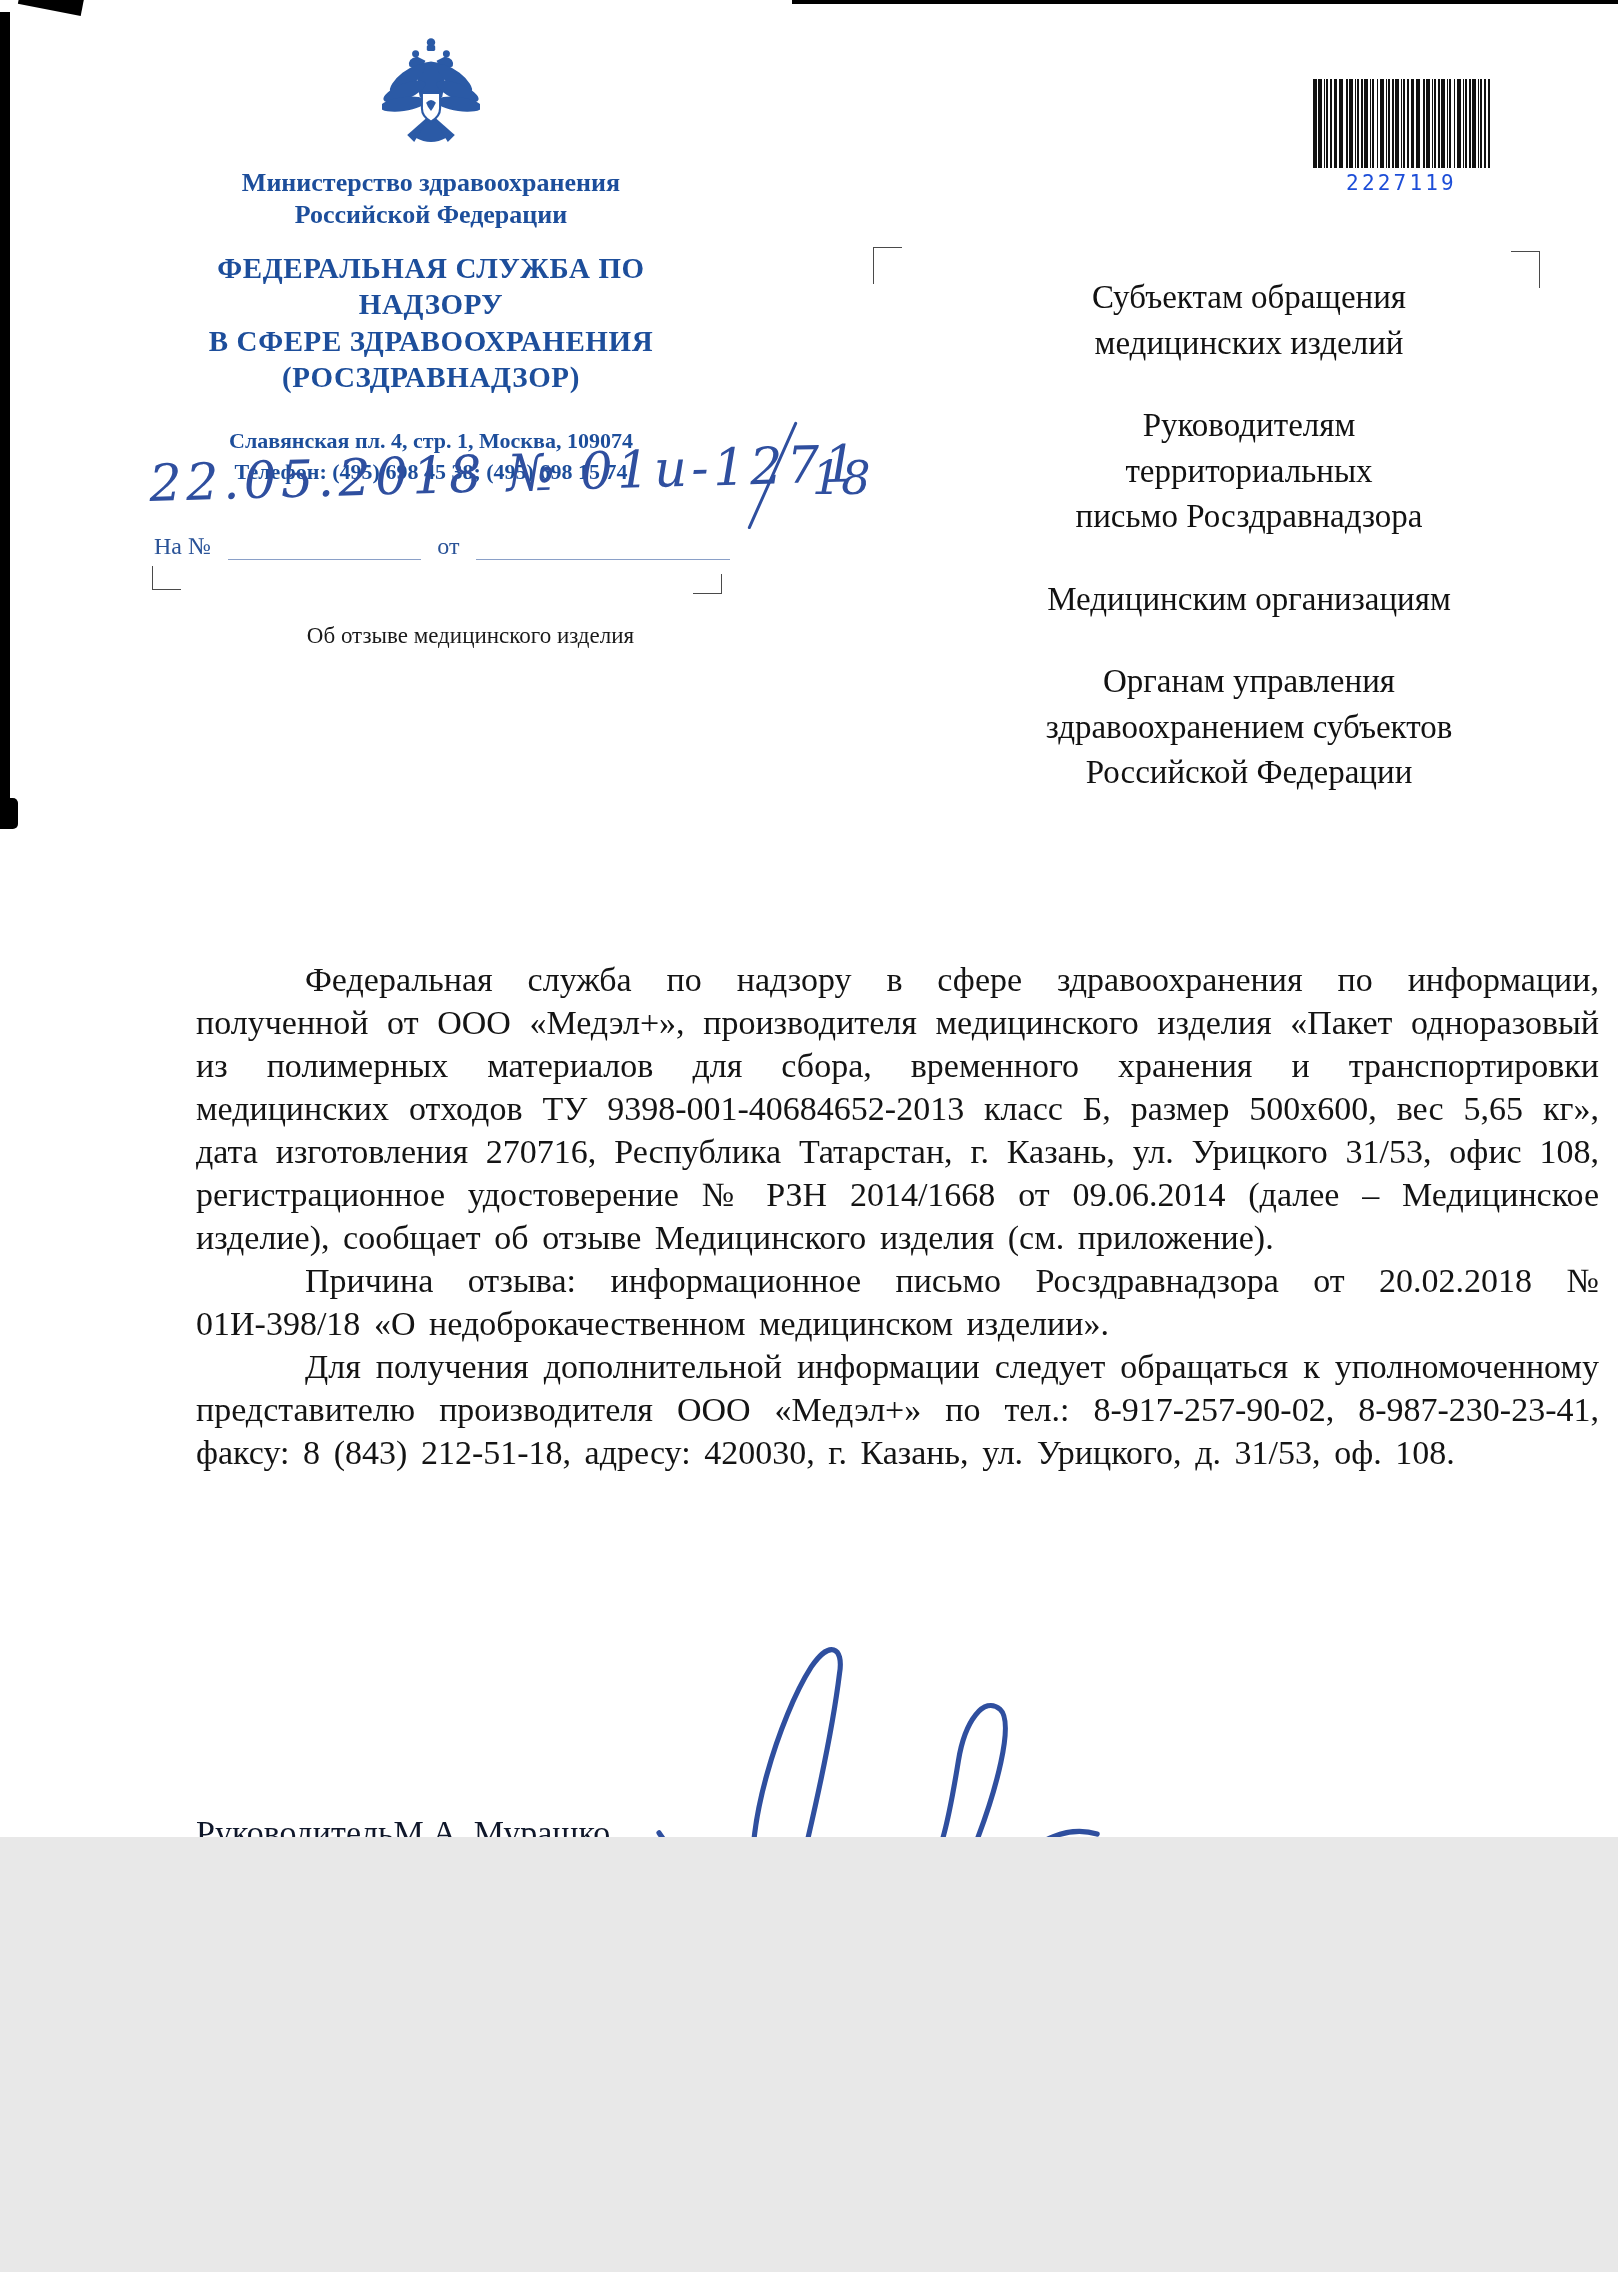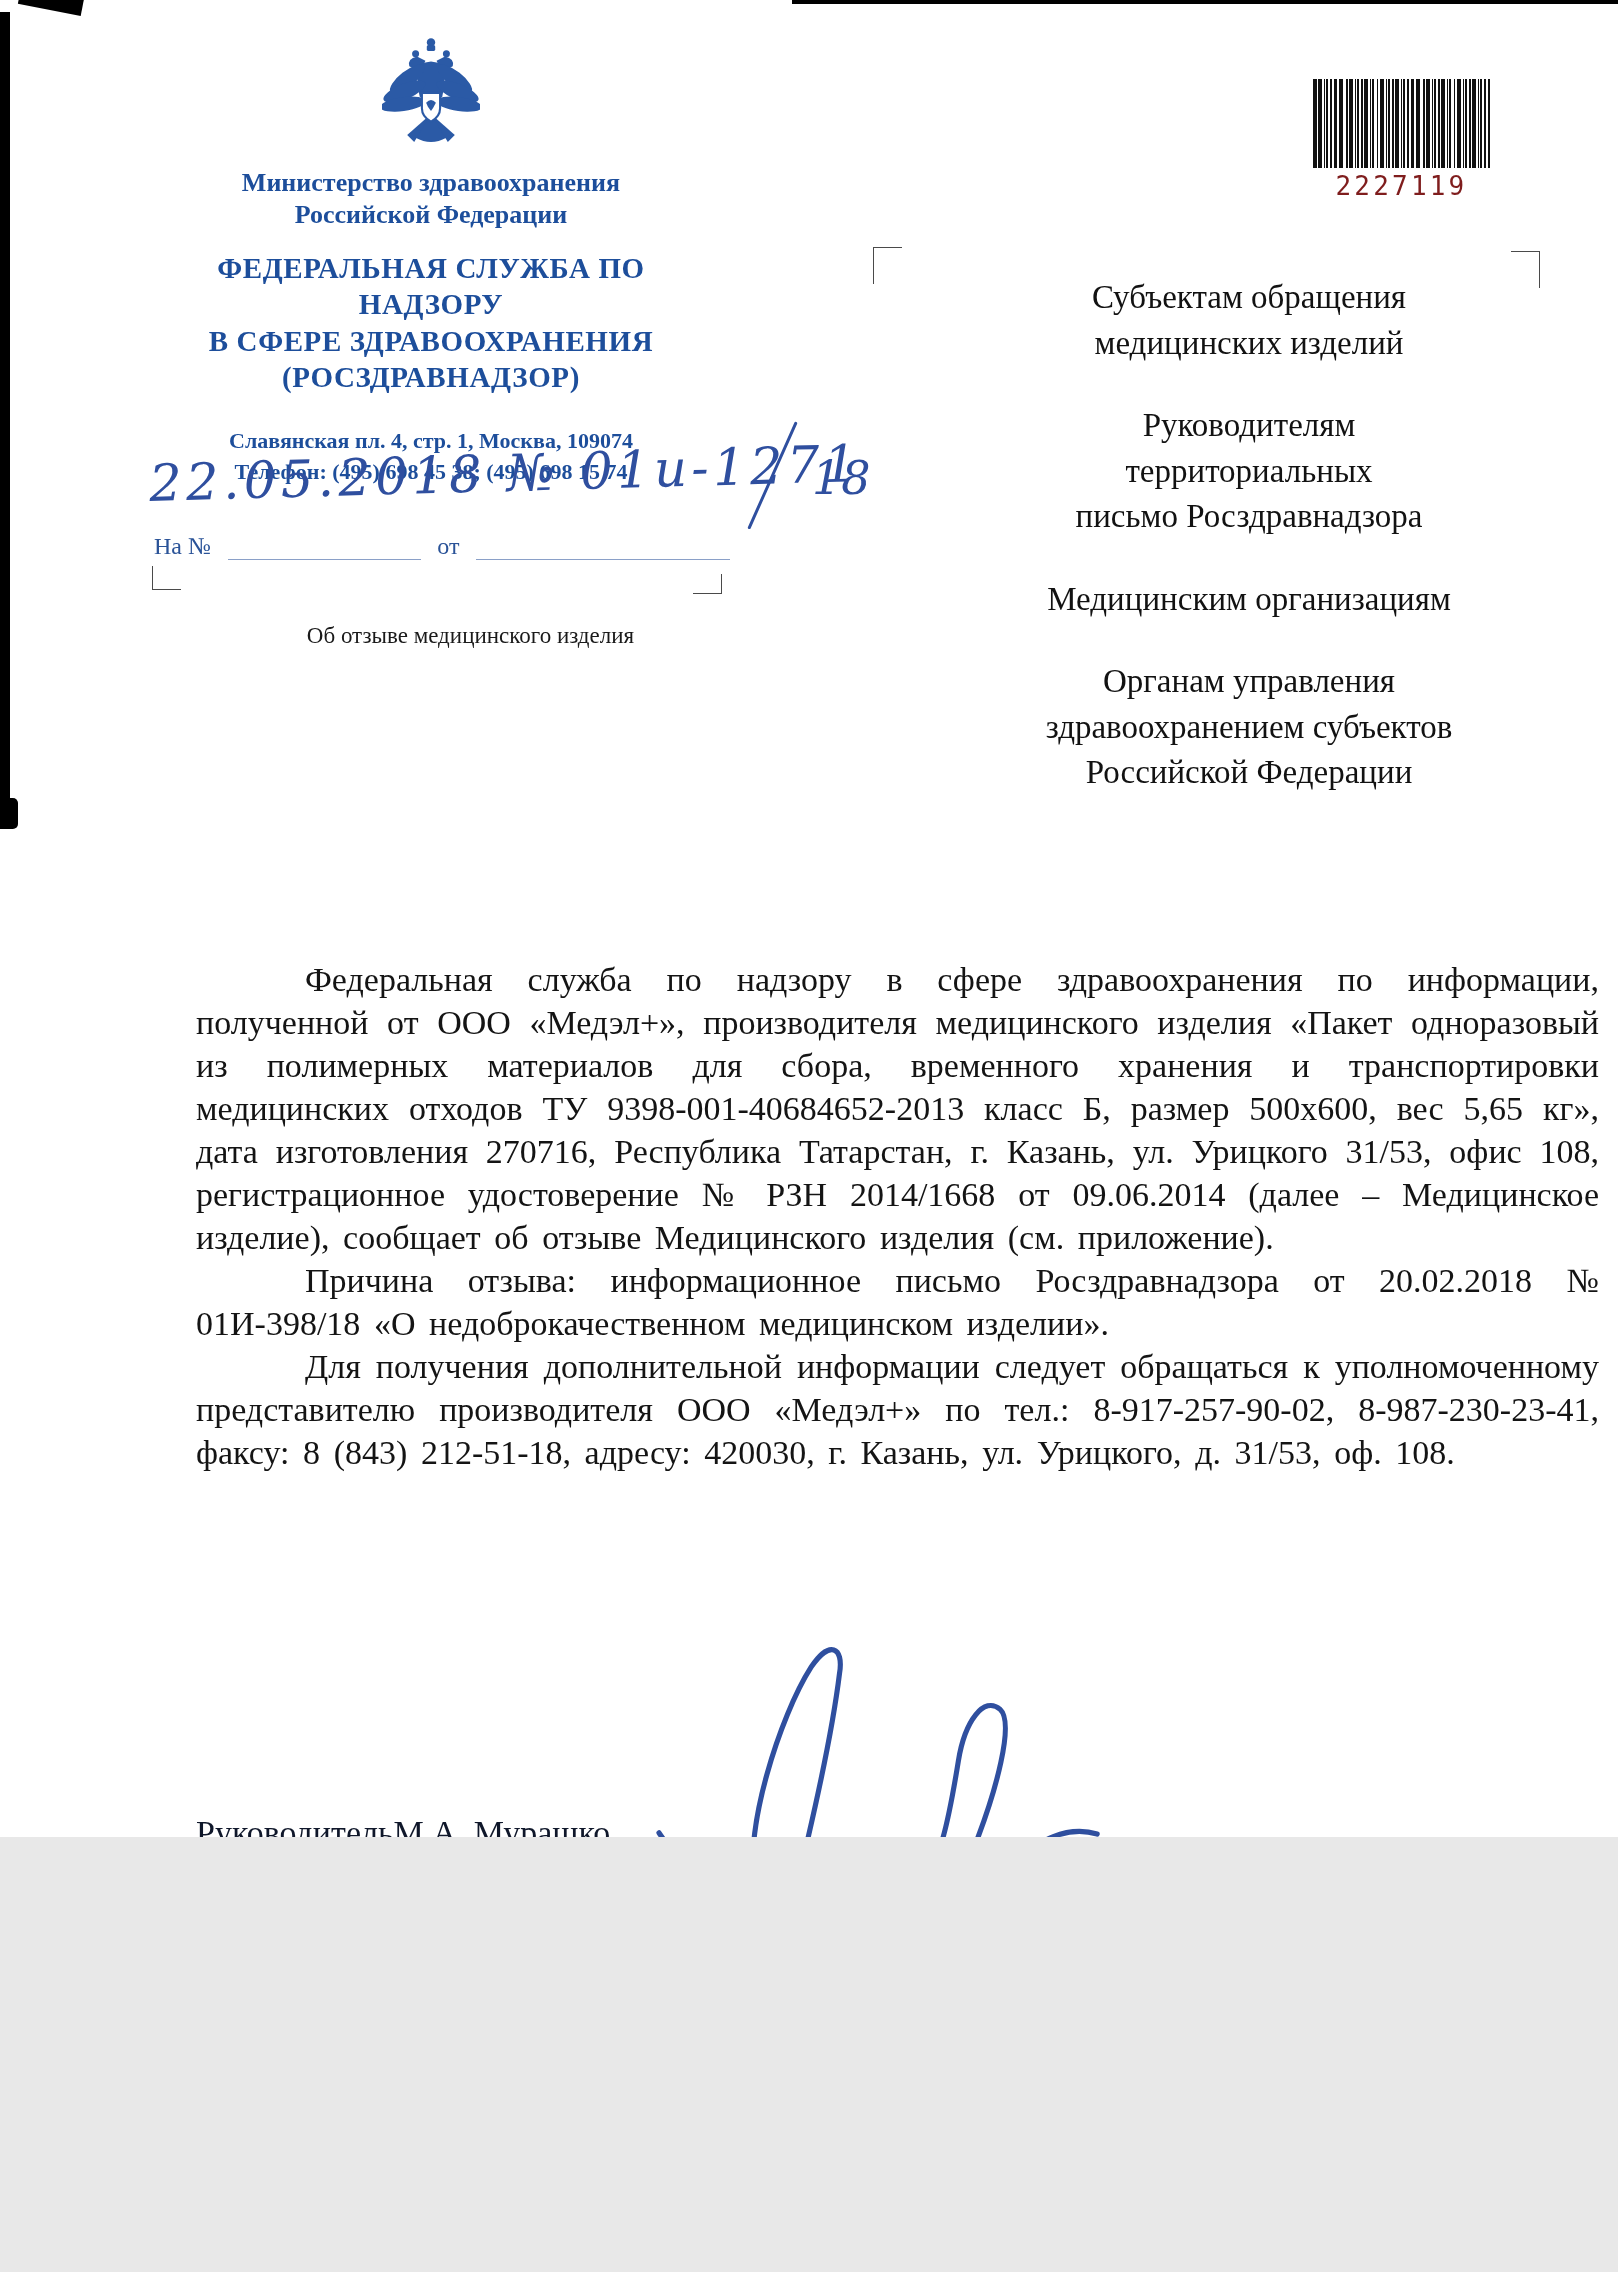--- a/index.html
+++ b/index.html
@@ -77,21 +77,21 @@
       #111 0 1.9px,#fff 1.9px 3.2px,
       #111 3.2px 7px,#fff 7px 9px,
       #111 9px 10.3px,#fff 10.3px 11px,
       #111 11px 13px,#fff 13px 15.4px);
     border-left:2.6px solid #111;border-right:2.6px solid #111;
     box-sizing:border-box;
   }
   .barcode-number{
     margin-top:2.6px;
     font-family:"DejaVu Sans Mono", monospace;
-    font-size:26px;letter-spacing:3.2px;color:#7f1d1d;
+    font-size:21px;letter-spacing:3.2px;color:#1d4ed8;
   }
   
   .recipients{
     position:absolute;left:953px;top:275px;width:592px;
     text-align:center;font-size:33px;line-height:1.38;color:#121212;
   }
   .recipient-block{white-space:pre-line;margin-bottom:37px;}
   
   .body-text{
     position:absolute;left:196px;top:958px;width:1403px;

